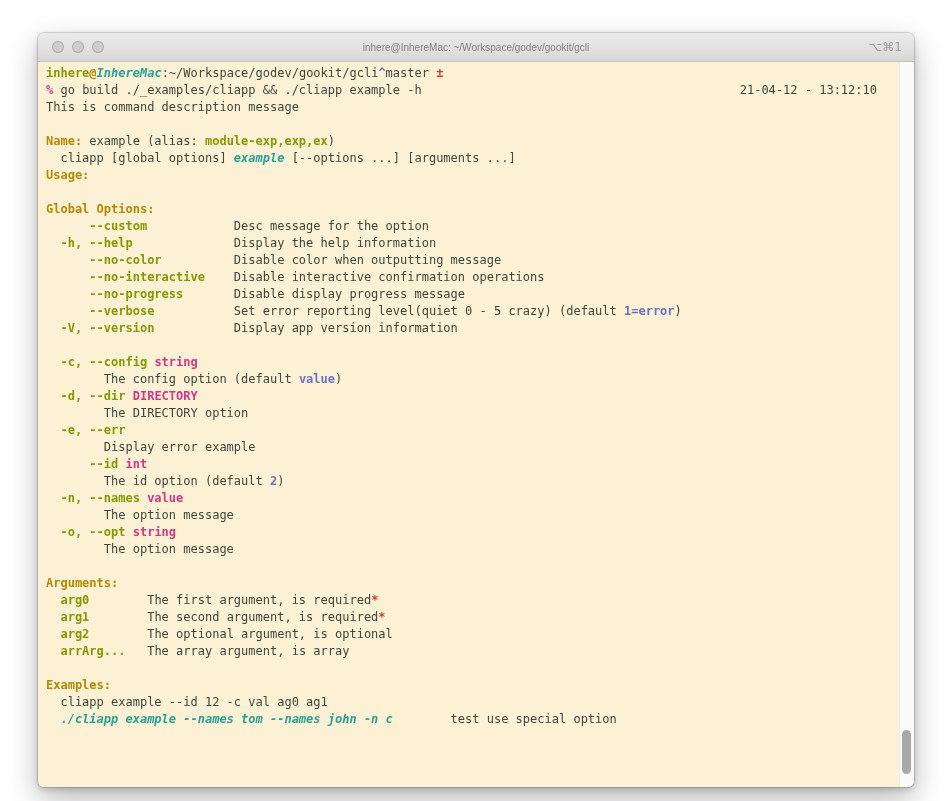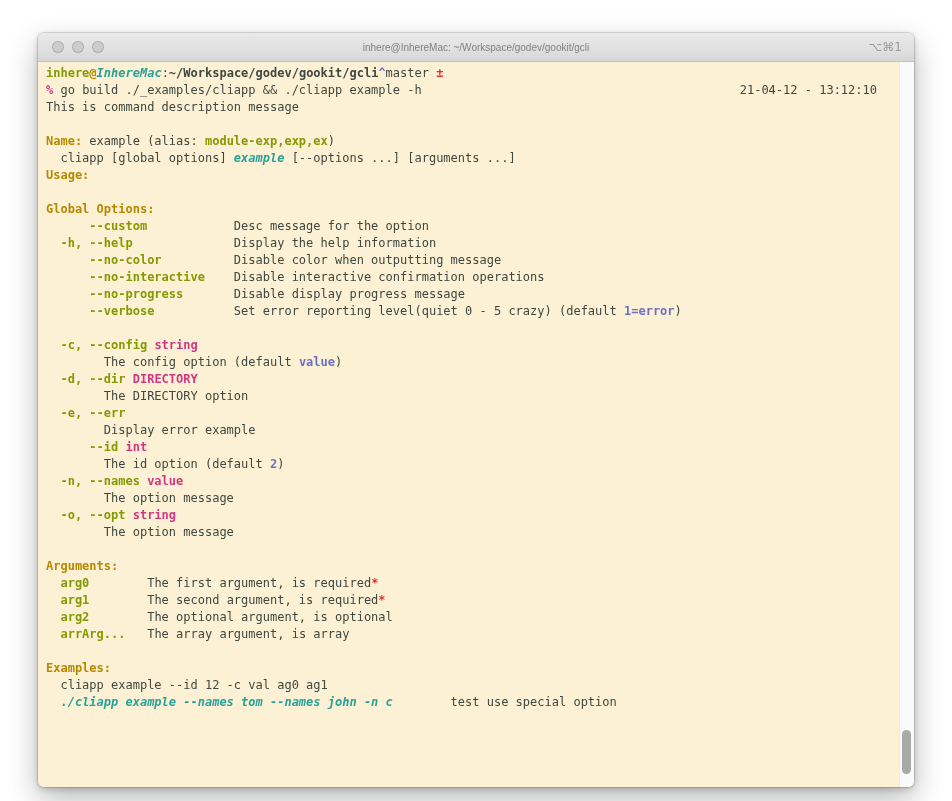--- a/index.html
+++ b/index.html
@@ -61,21 +61,21 @@
   }
   .line{
     height:17px;line-height:17px;
     white-space:pre;
     position:relative;
   }
   .line .right{
     position:absolute;right:37px;top:0;
     color:var(--text);
   }
-  .c-b{font-weight:bold;margin-top:41px;}
+  .c-b{font-weight:normal;margin-top:41px;}
   .c-gold{color:var(--gold);font-weight:bold;}
   .c-green{color:var(--green);font-weight:bold;}
   .c-teal{color:var(--teal);font-weight:bold;font-style:italic;}
   .c-magenta{color:var(--magenta);font-weight:bold;}
   .c-violet{color:var(--violet);font-weight:bold;}
   .c-red{color:var(--red);font-weight:bold;}
   .scrollbar{
     position:absolute;top:0;right:0;bottom:0;
     width:14px;
     background:#fafaf8;
@@ -112,20 +112,21 @@
         <div class="line"><span>  cliapp [global options] </span><span class="c-teal">example</span><span> [--options ...] [arguments ...]</span></div>
         <div class="line"><span class="c-gold">Usage:</span></div>
         <div class="line"></div>
         <div class="line"><span class="c-gold">Global Options:</span></div>
         <div class="line"><span class="c-green">      --custom</span><span>            Desc message for the option</span></div>
         <div class="line"><span class="c-green">  -h, --help</span><span>              Display the help information</span></div>
         <div class="line"><span class="c-green">      --no-color</span><span>          Disable color when outputting message</span></div>
         <div class="line"><span class="c-green">      --no-interactive</span><span>    Disable interactive confirmation operations</span></div>
         <div class="line"><span class="c-green">      --no-progress</span><span>       Disable display progress message</span></div>
         <div class="line"><span class="c-green">      --verbose</span><span>           Set error reporting level(quiet 0 - 5 crazy) (default </span><span class="c-violet">1=error</span><span>)</span></div>
+        <div class="line"><span class="c-green">  -V, --version</span><span>           Display app version information</span></div>
         <div class="line"></div>
         <div class="line"><span class="c-green">  -c, --config</span><span class="c-magenta"> string</span></div>
         <div class="line"><span>        The config option (default </span><span class="c-violet">value</span><span>)</span></div>
         <div class="line"><span class="c-green">  -d, --dir</span><span class="c-magenta"> DIRECTORY</span></div>
         <div class="line"><span>        The DIRECTORY option</span></div>
         <div class="line"><span class="c-green">  -e, --err</span></div>
         <div class="line"><span>        Display error example</span></div>
         <div class="line"><span class="c-green">      --id</span><span class="c-magenta"> int</span></div>
         <div class="line"><span>        The id option (default </span><span class="c-violet">2</span><span>)</span></div>
         <div class="line"><span class="c-green">  -n, --names</span><span class="c-magenta"> value</span></div>

